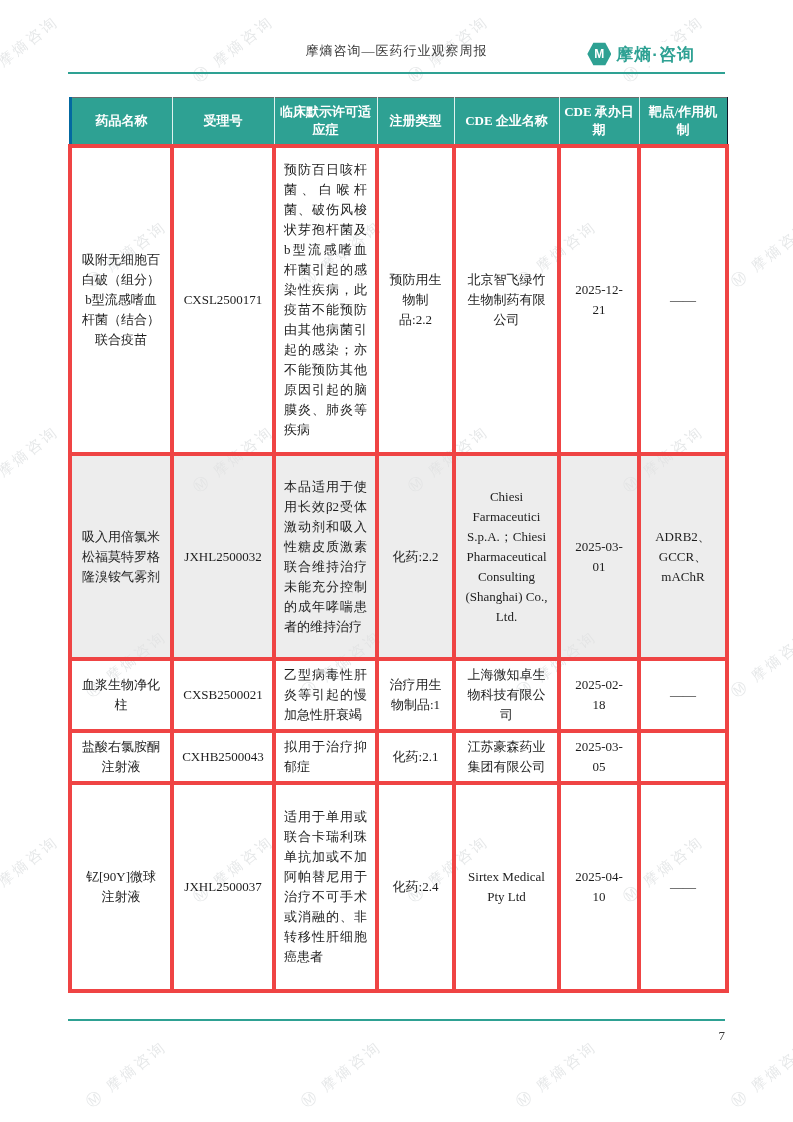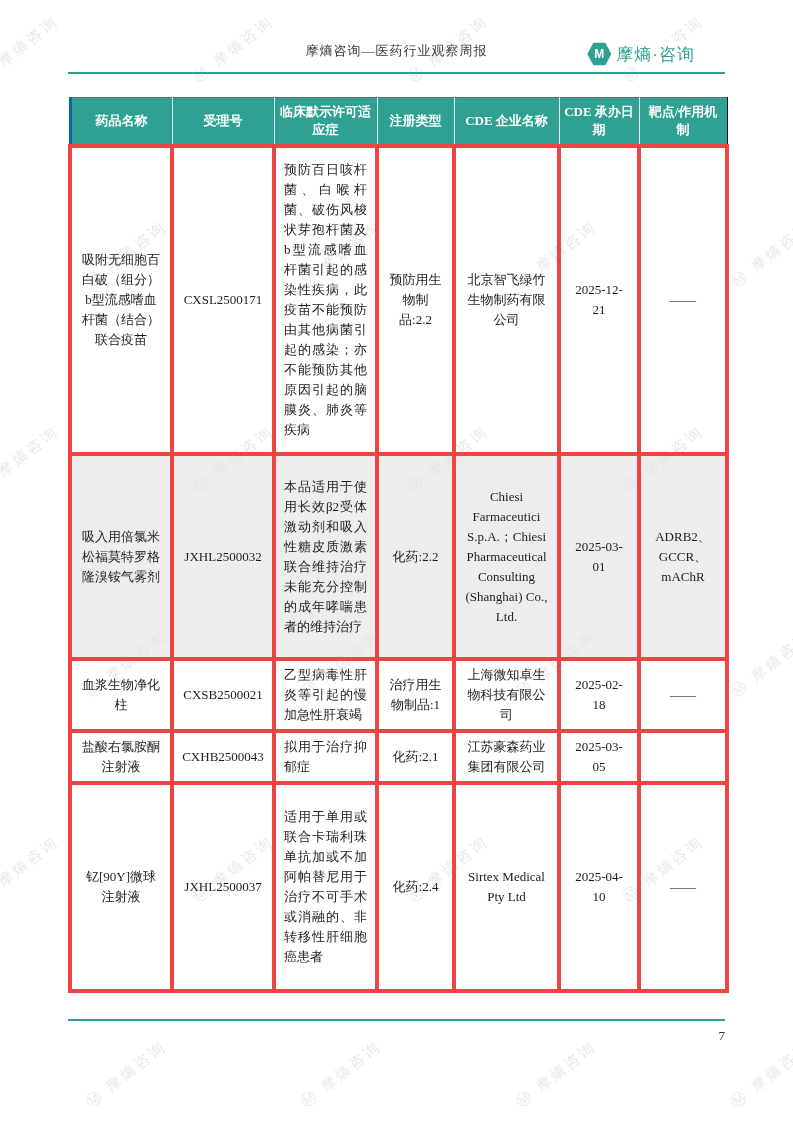--- a/index.html
+++ b/index.html
@@ -24,21 +24,21 @@
   }
   .logo{position:absolute;right:30px;bottom:8px;display:flex;align-items:center;gap:5px;background:#fff;padding-left:4px;}
   .logo-hex{
     width:24px;height:24px;background:var(--accent);
     clip-path:polygon(25% 3%,75% 3%,100% 50%,75% 97%,25% 97%,0 50%);
     display:flex;align-items:center;justify-content:center;
     color:#fff;font-weight:bold;font-size:12px;
     font-family:"Liberation Sans","DejaVu Sans",sans-serif;
   }
   .logo-text{
-    color:var(--accent);font-weight:normal;font-size:17px;letter-spacing:1px;
+    color:var(--accent);font-weight:bold;font-size:17px;letter-spacing:1px;
     font-family:"Liberation Sans","DejaVu Sans",sans-serif;
   }
   .header-rule{position:absolute;left:0;right:0;bottom:0;height:2px;background:var(--accent);}
   
   .report-table{
     position:absolute;left:68px;top:97px;width:657px;z-index:1;
     border-collapse:collapse;table-layout:fixed;background:transparent;
   }
   .report-table th{
     background:var(--accent);color:#fff;font-size:13px;font-weight:bold;

